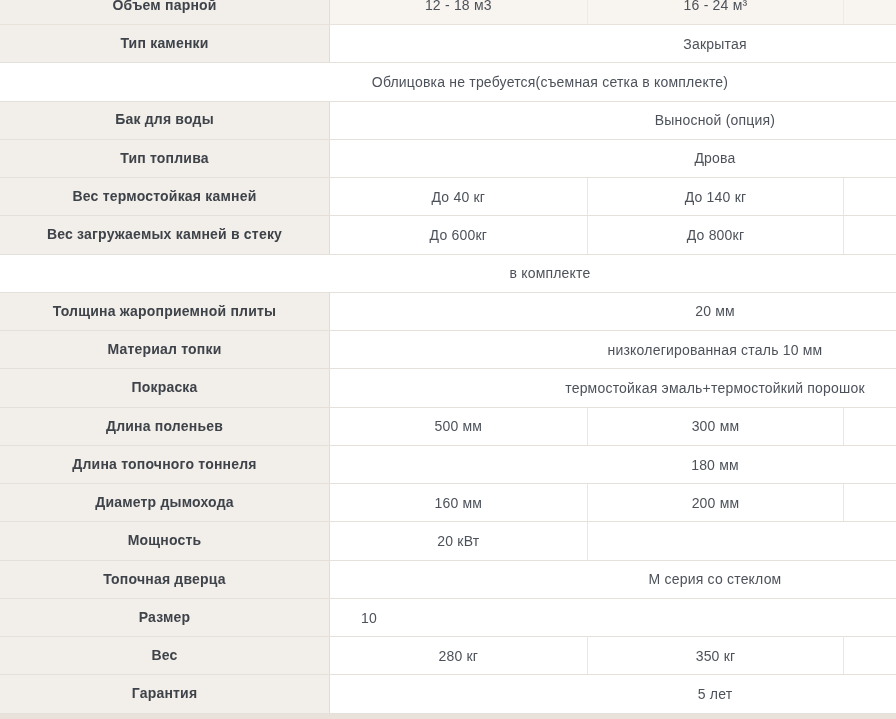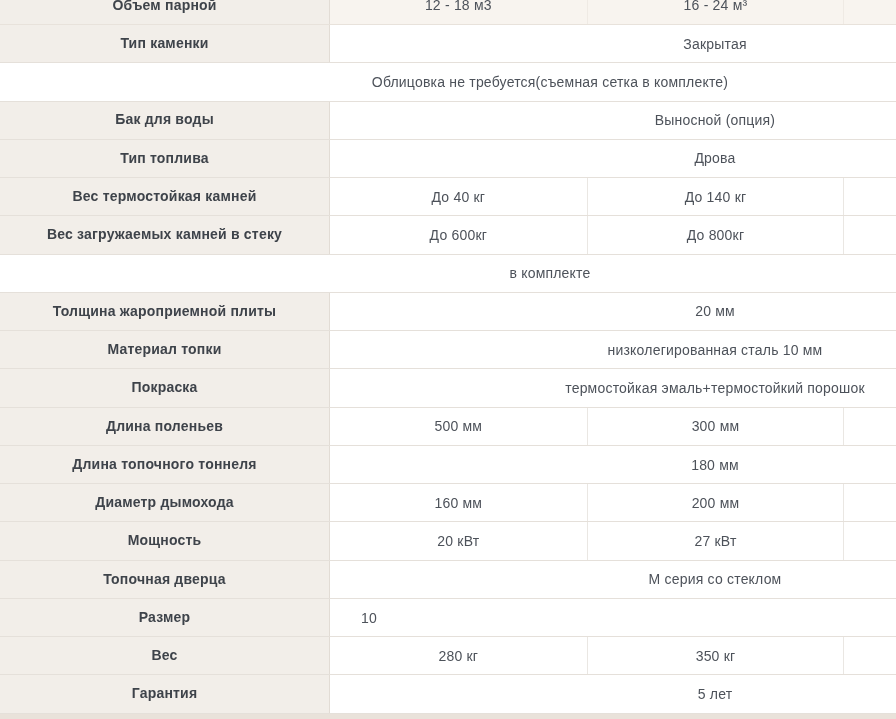--- a/index.html
+++ b/index.html
@@ -164,21 +164,20 @@
   <div class="row">
     <div class="cell label-cell">Диаметр дымохода</div>
     <div class="cell value-cell col1">160 мм</div>
     <div class="cell value-cell col2">200 мм</div>
     <div class="cell value-cell col3"></div>
   </div>
 
   <div class="row">
     <div class="cell label-cell">Мощность</div>
     <div class="cell value-cell col1">20 кВт</div>
-    <div class="cell value-cell col2">27 кВт</div>
     <div class="cell value-cell col3"></div>
   </div>
 
   <div class="row">
     <div class="cell label-cell">Топочная дверца</div>
     <div class="cell span-cell">М серия со стеклом</div>
   </div>
 
   <div class="row">
     <div class="cell label-cell">Размер</div>

